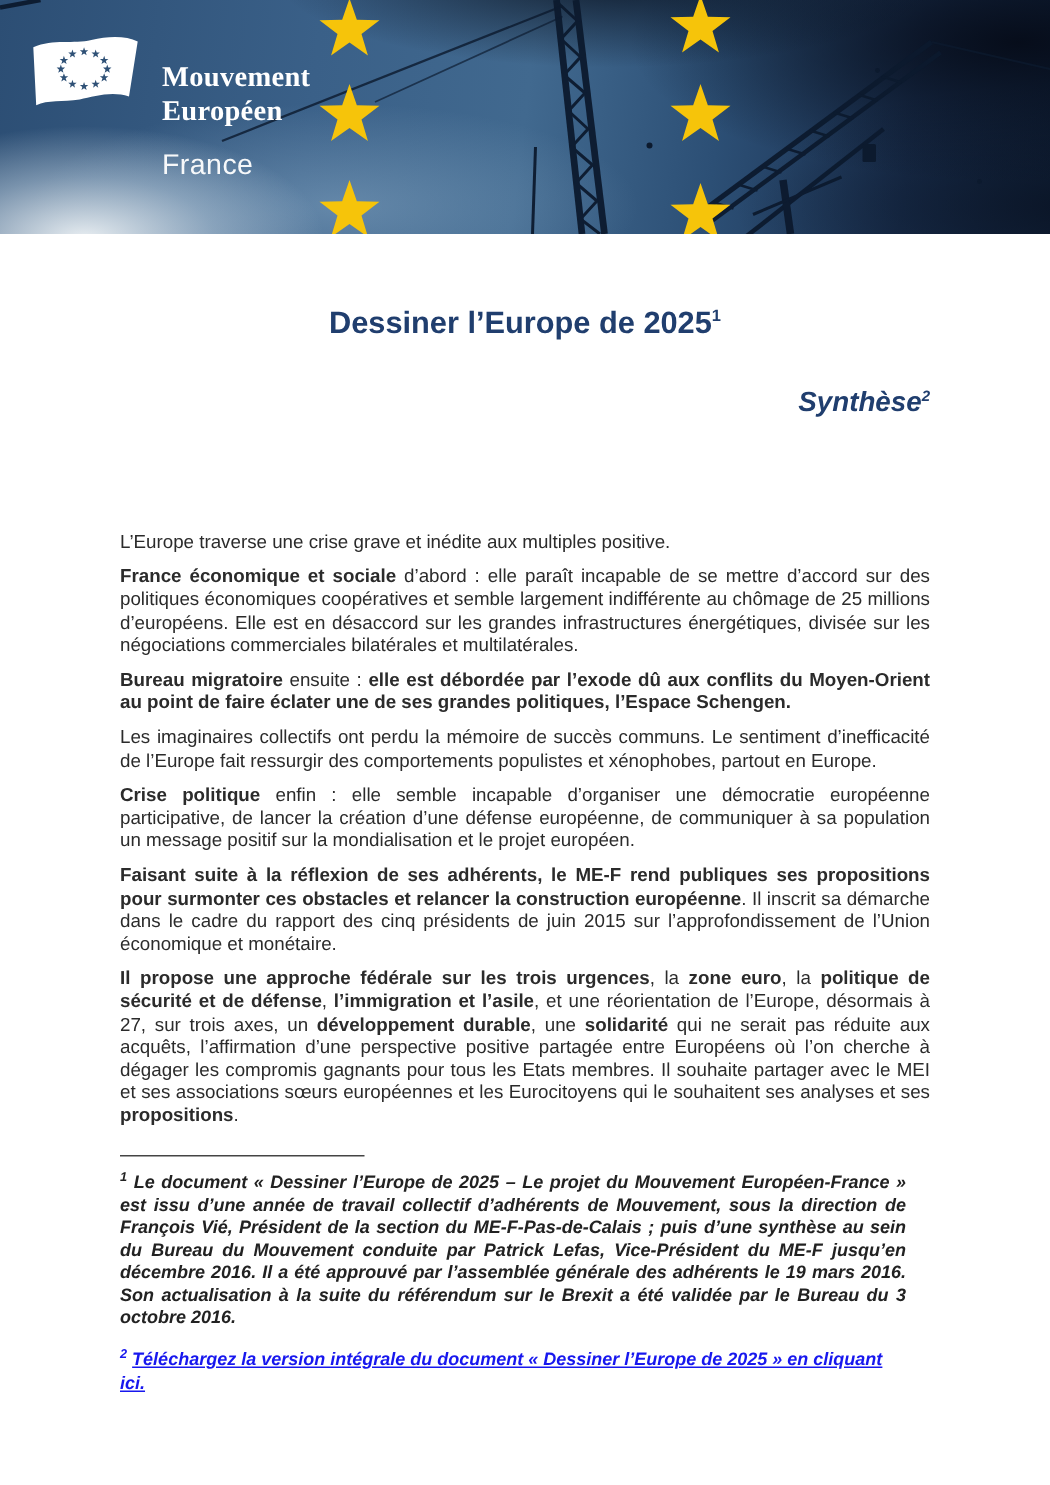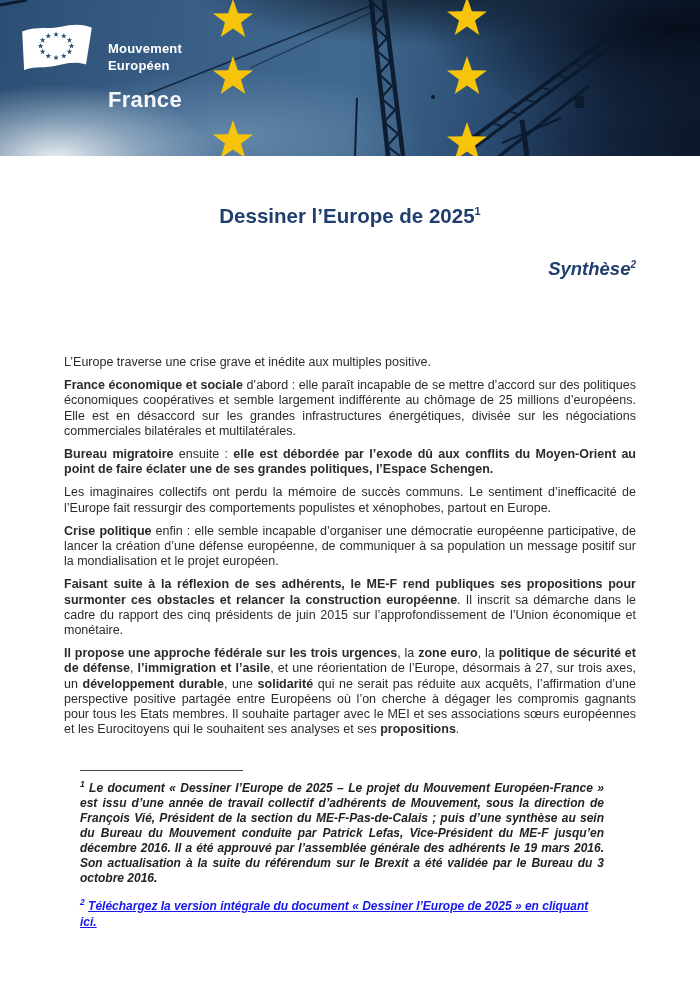--- a/index.html
+++ b/index.html
@@ -15,24 +15,24 @@
       radial-gradient(280px 95px at 32% 88%, rgba(150,182,208,.45), rgba(150,182,208,0) 72%),
       radial-gradient(300px 85px at 58% -12%, rgba(6,12,24,.85), rgba(6,12,24,0) 75%),
       radial-gradient(360px 130px at 97% 18%, rgba(5,10,22,.9), rgba(5,10,22,0) 72%),
       radial-gradient(320px 115px at 102% 88%, rgba(9,18,34,.8), rgba(9,18,34,0) 70%),
       linear-gradient(97deg,#2c4e74 0%,#3a6088 30%,#41698f 50%,#2c4f75 68%,#1a3050 86%,#12243e 100%);
   }
   .hero .art{position:absolute;left:0;top:0;width:700px;height:156px;display:block;}
   .logo{position:absolute;left:16px;top:18px;display:flex;align-items:flex-start;}
   .logo .flag{display:block;}
   .logo-text{color:#ffffff;margin:24px 0 0 10px;line-height:1;}
-  .logo-text .l1,.logo-text .l2{display:block;font-weight:bold;font-size:13px;letter-spacing:.2px;margin-bottom:4px;}
-  .logo-text .l3{display:block;font-weight:700;font-size:22px;opacity:.95;letter-spacing:.3px;margin-top:17px;}
+  .logo-text .l1,.logo-text .l2{display:block;font-weight:bold;font-size:19px;letter-spacing:.2px;margin-bottom:4px;font-family:Liberation Serif, serif;}
+  .logo-text .l3{display:block;font-weight:400;font-size:19px;opacity:.95;letter-spacing:.3px;margin-top:17px;}
   
-  .content{padding:0 64px;}
+  .content{padding:0 80px;}
   h1{margin:42px 0 0;text-align:center;font-size:20.5px;line-height:26px;font-weight:bold;}
   h1 sup{font-size:11px;}
   h2{margin:24px 0 0;text-align:right;font-size:18.5px;line-height:24px;font-weight:bold;font-style:italic;}
   h2 sup{font-size:10px;}
   
   #paragraphs{margin-top:74px;font-size:12.5px;line-height:15.2px;text-align:justify;}
   #paragraphs p{margin:0 0 8px;}
   .b{font-weight:bold;}
   
   .footnotes{position:absolute;left:80px;right:96px;top:770px;}

